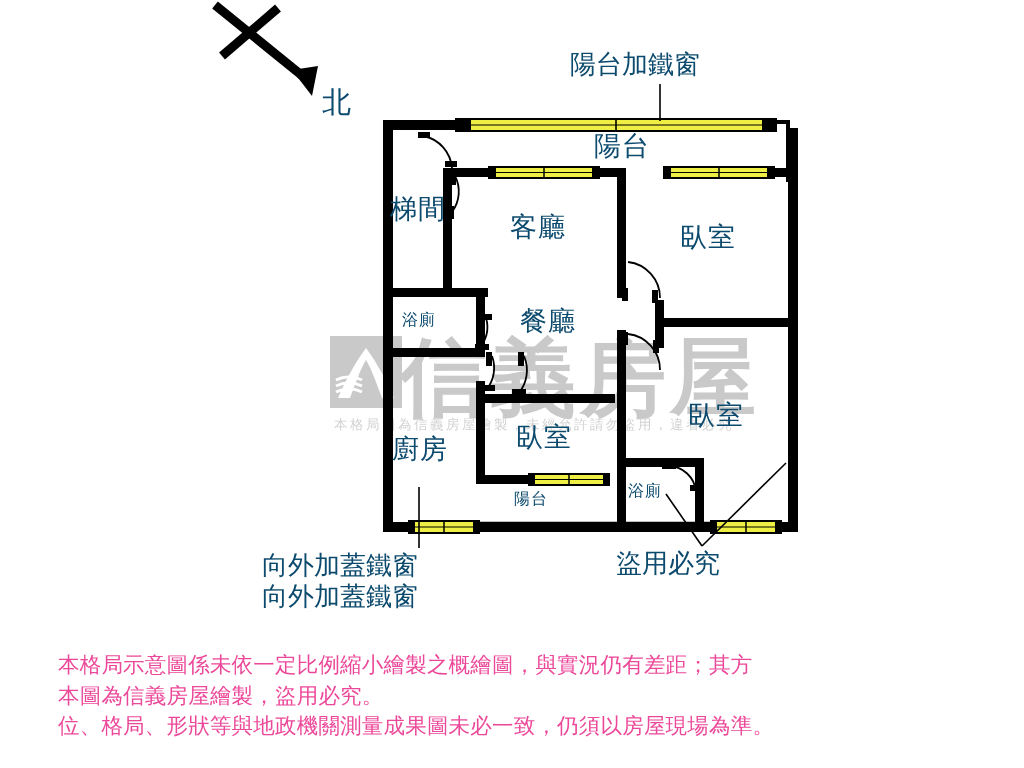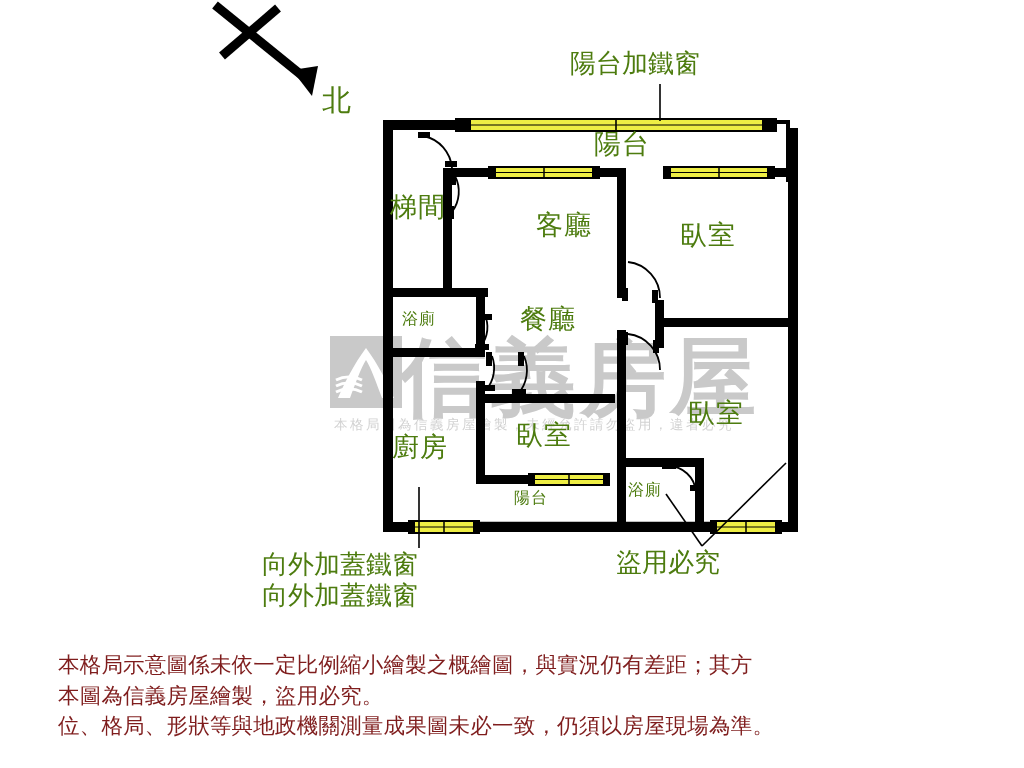--- a/index.html
+++ b/index.html
@@ -5,32 +5,32 @@
   html,body{margin:0;padding:0;}
   body{
     width:1024px;height:768px;background:#ffffff;
     font-family:"DejaVu Sans","Liberation Sans",sans-serif;
     overflow:hidden;position:relative;
   }
   #stage{position:absolute;left:0;top:0;width:1024px;height:768px;}
   svg.layer{position:absolute;left:0;top:0;width:1024px;height:768px;}
   .cnlabel{
     position:absolute;
-    font-family:Liberation Mono, monospace;
-    color:#4d7c0f;white-space:nowrap;line-height:1;
+    font-family:Liberation Serif, serif;
+    color:#0c4a6e;white-space:nowrap;line-height:1;
   }
   .room{font-size:27px;letter-spacing:1px;}
   .room-sm{font-size:16px;letter-spacing:1px;}
   .note{font-size:26px;letter-spacing:0px;}
   .note-2{font-size:26px;letter-spacing:0px;line-height:1.18;}
   .compass-label{font-size:29px;}
   .disclaimer{
     position:absolute;left:58px;top:650px;width:920px;
     font-family:"DejaVu Serif","Liberation Serif",serif;
-    font-size:21.5px;line-height:1.42;color:#7f1d1d;
+    font-size:21.5px;line-height:1.42;color:#ec4899;
     letter-spacing:0.2px;text-align:left;
   }
   .wm{
     position:absolute;pointer-events:none;
   }
   .wm-text{
     font-family:"DejaVu Serif","Liberation Serif",serif;
     font-size:86px;color:#c9c9c9;letter-spacing:4px;
     font-weight:bold;line-height:1;
   }
@@ -204,21 +204,21 @@
       <line x1="660" y1="84" x2="660" y2="121"></line>
       <line x1="419" y1="487" x2="419" y2="548"></line>
       <line x1="666" y1="494" x2="702" y2="546"></line>
       <line x1="702" y1="546" x2="786" y2="463"></line>
     </g>
 
   </svg>
 
   <div class="cnlabel room" style="left:390px;top:196px;">梯間</div>
   <div class="cnlabel room" style="left:594px;top:133px;">陽台</div>
-  <div class="cnlabel room" style="left:536px;top:214px;">客廳</div>
+  <div class="cnlabel room" style="left:510px;top:214px;">客廳</div>
   <div class="cnlabel room" style="left:680px;top:224px;">臥室</div>
   <div class="cnlabel room-sm" style="left:402px;top:312px;">浴廁</div>
   <div class="cnlabel room" style="left:520px;top:308px;">餐廳</div>
   <div class="cnlabel room" style="left:392px;top:436px;">廚房</div>
   <div class="cnlabel room" style="left:516px;top:424px;">臥室</div>
   <div class="cnlabel room" style="left:688px;top:402px;">臥室</div>
   <div class="cnlabel room-sm" style="left:514px;top:491px;">陽台</div>
   <div class="cnlabel room-sm" style="left:628px;top:483px;">浴廁</div>
 
   <div class="cnlabel compass-label" style="left:322px;top:88px;">北</div>

